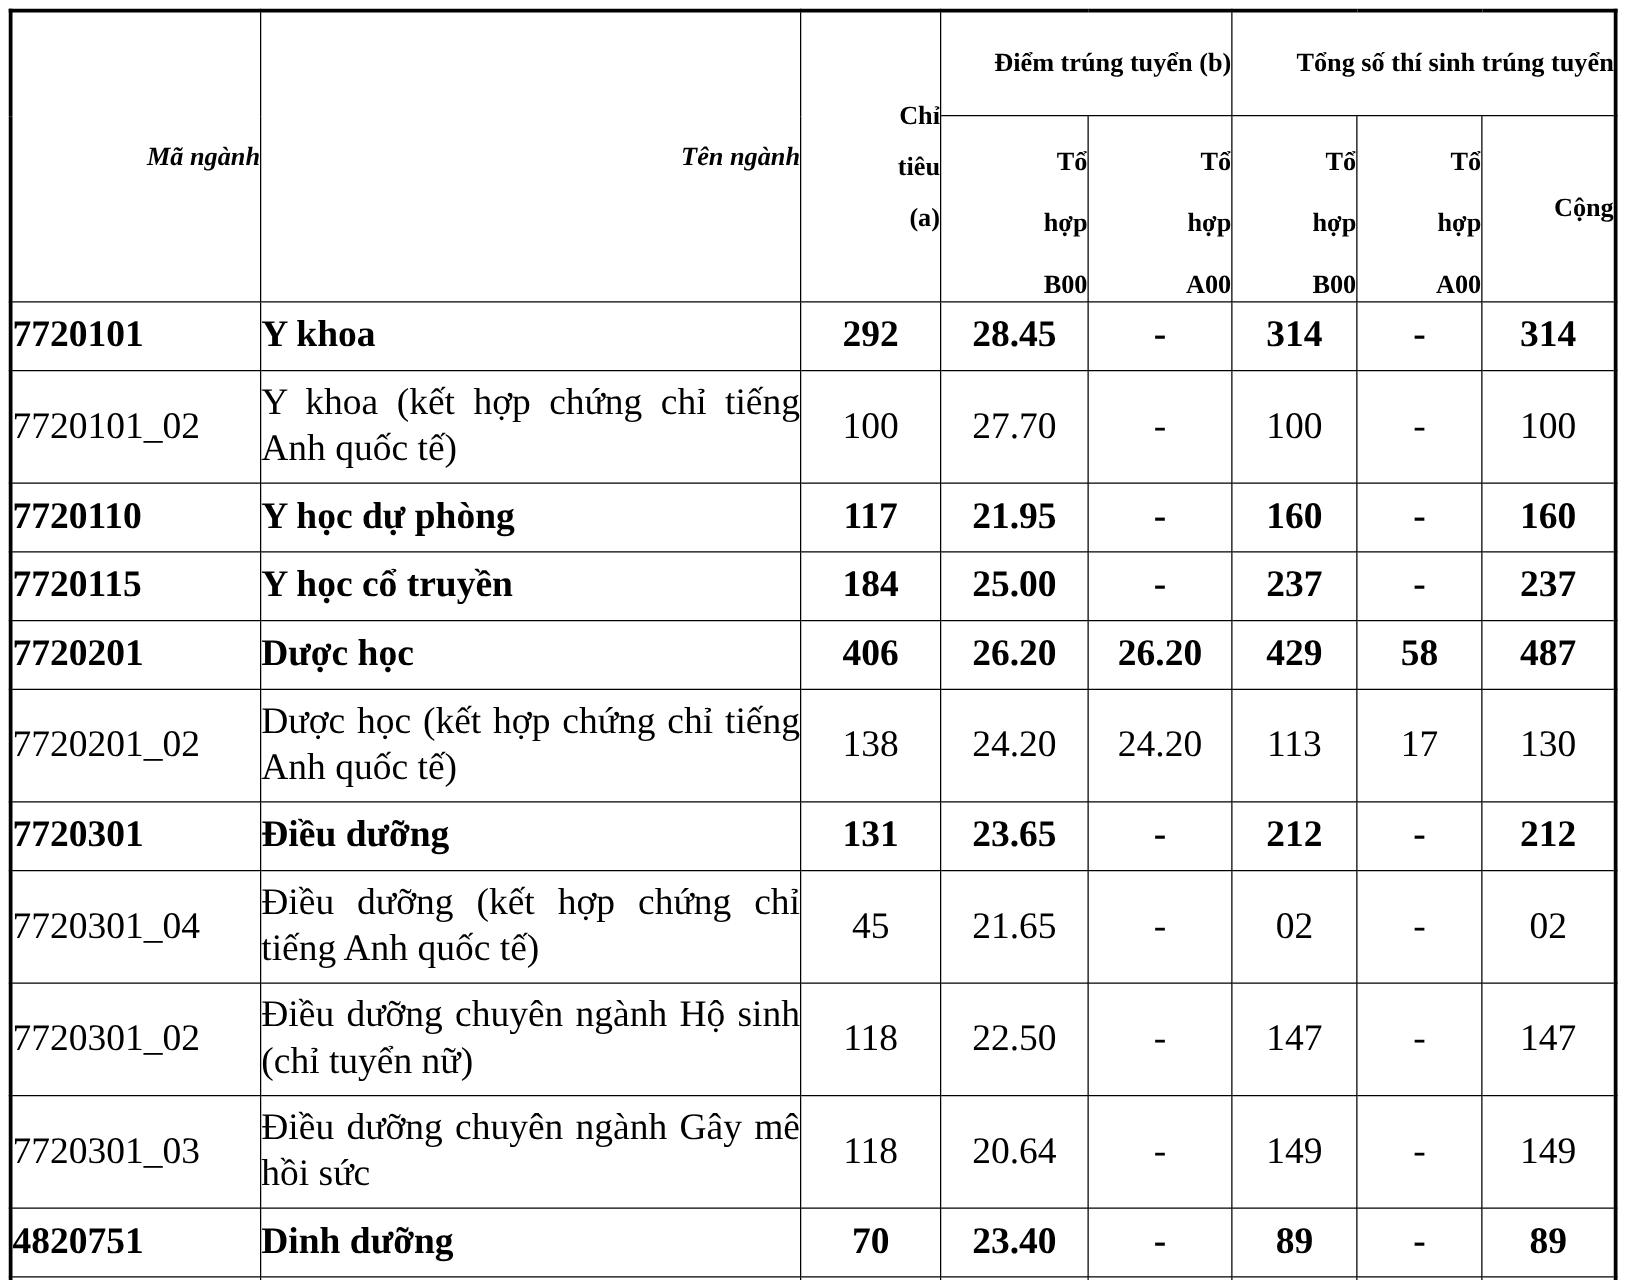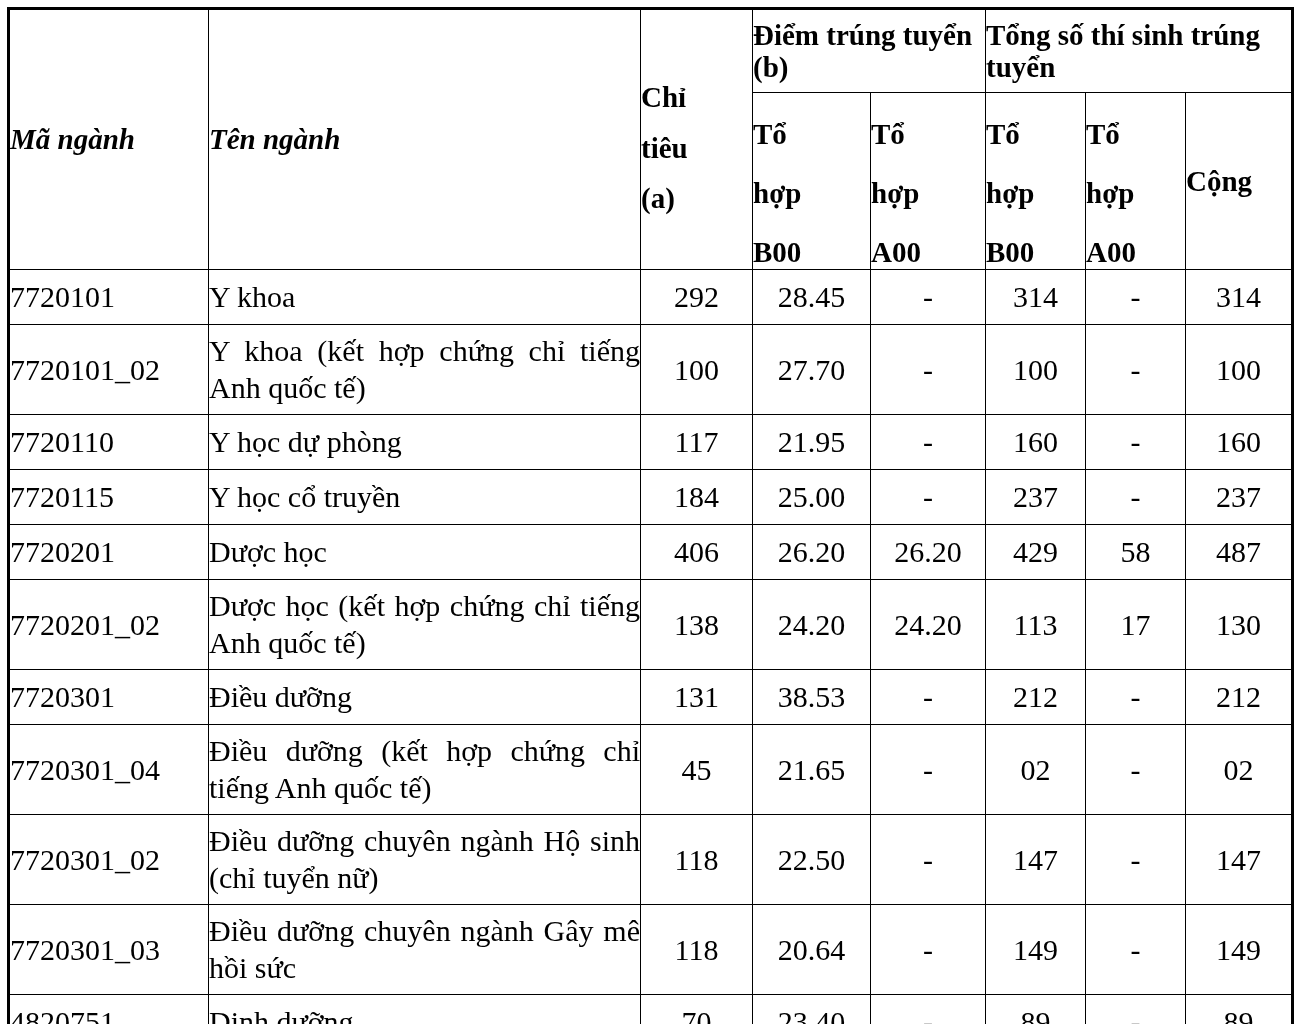--- a/index.html
+++ b/index.html
@@ -41,23 +41,23 @@
   }
 
   
   table.admissions {
     border: 3px solid #000000;
   }
 
   
   thead th {
     font-weight: bold;
-    font-size: 29px;
+    font-size: 21px;
     line-height: 1.12;
-    text-align: left;
+    text-align: right;
     border: 2px solid #000000;
   }
   th.hdr-ma,
   th.hdr-ten,
   th.hdr-chitieu {
     vertical-align: middle;
   }
   th.hdr-ma    { height: 206px; font-style: italic; }
   th.grp       { height: 82px; }
   th.sub       { height: 122px; }
@@ -101,21 +101,21 @@
     padding-right: 14px;
     text-align: justify;
     text-align-last: left;
     hyphens: none;
     margin-top: 35px;
   }
   td.num {
     text-align: center;
   }
 
-  tr.r1 td { height: 54px; }
+  tr.r1 td { height: 54px; font-weight: bold; }
   tr.r2 td { height: 89px; }
 
   tr.partial td {
     height: 11px;
     border-bottom: none;
   }
 </style>
 </head>
 <body>
 
@@ -234,21 +234,21 @@
           <td class="num">24.20</td>
           <td class="num">24.20</td>
           <td class="num">113</td>
           <td class="num">17</td>
           <td class="num">130</td>
         </tr>
         <tr class="r1">
           <td class="code">7720301</td>
           <td class="name">Điều dưỡng</td>
           <td class="num">131</td>
-          <td class="num">38.53</td>
+          <td class="num">23.65</td>
           <td class="num">-</td>
           <td class="num">212</td>
           <td class="num">-</td>
           <td class="num">212</td>
         </tr>
         <tr class="r2">
           <td class="code">7720301_04</td>
           <td class="name">Điều dưỡng (kết hợp chứng chỉ tiếng Anh quốc tế)</td>
           <td class="num">45</td>
           <td class="num">21.65</td>

